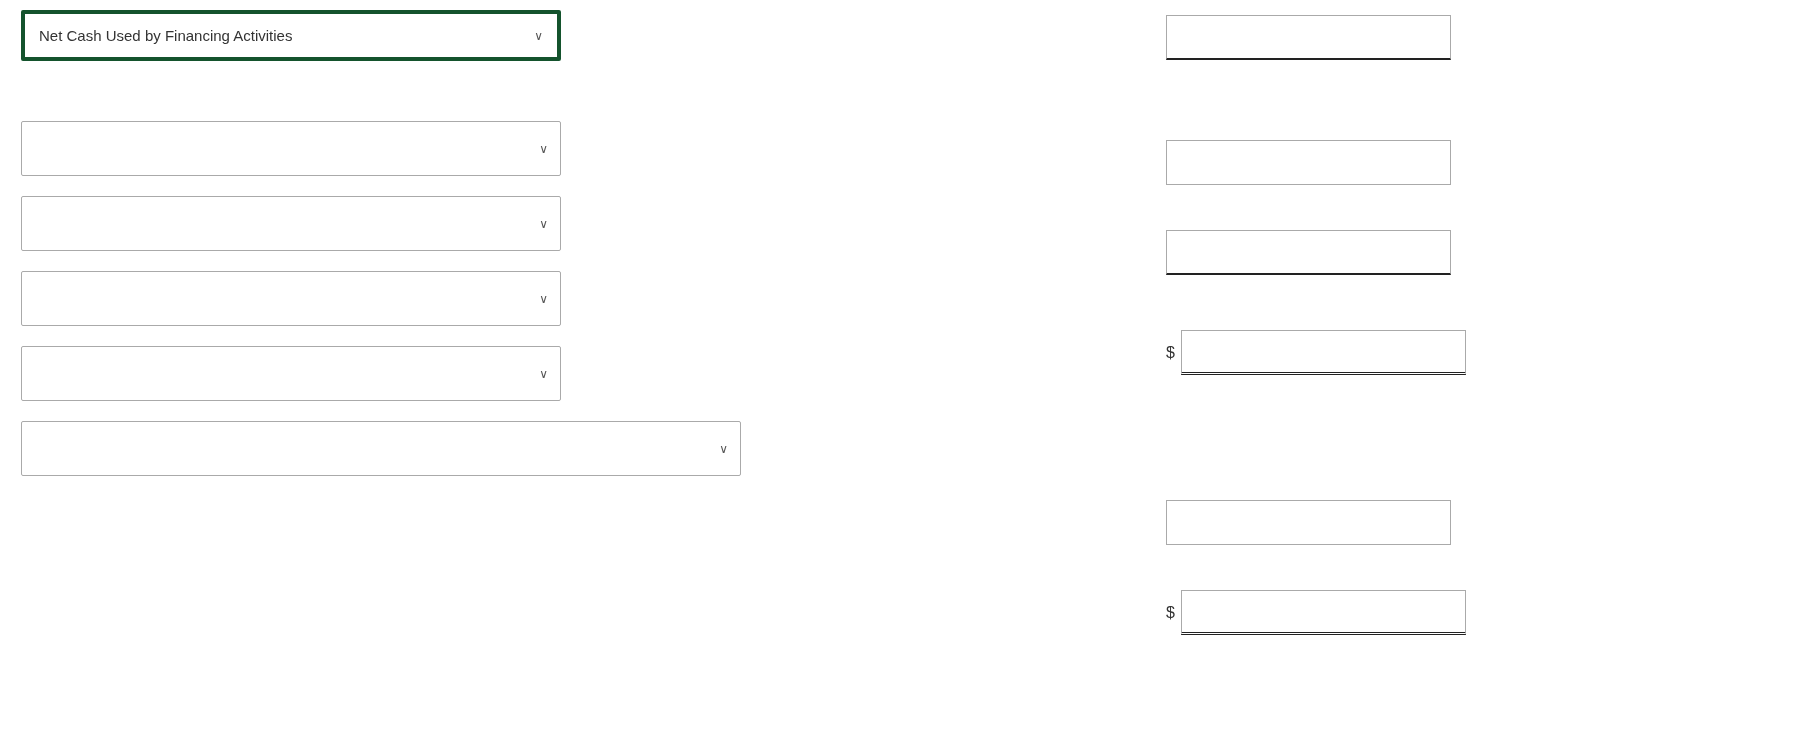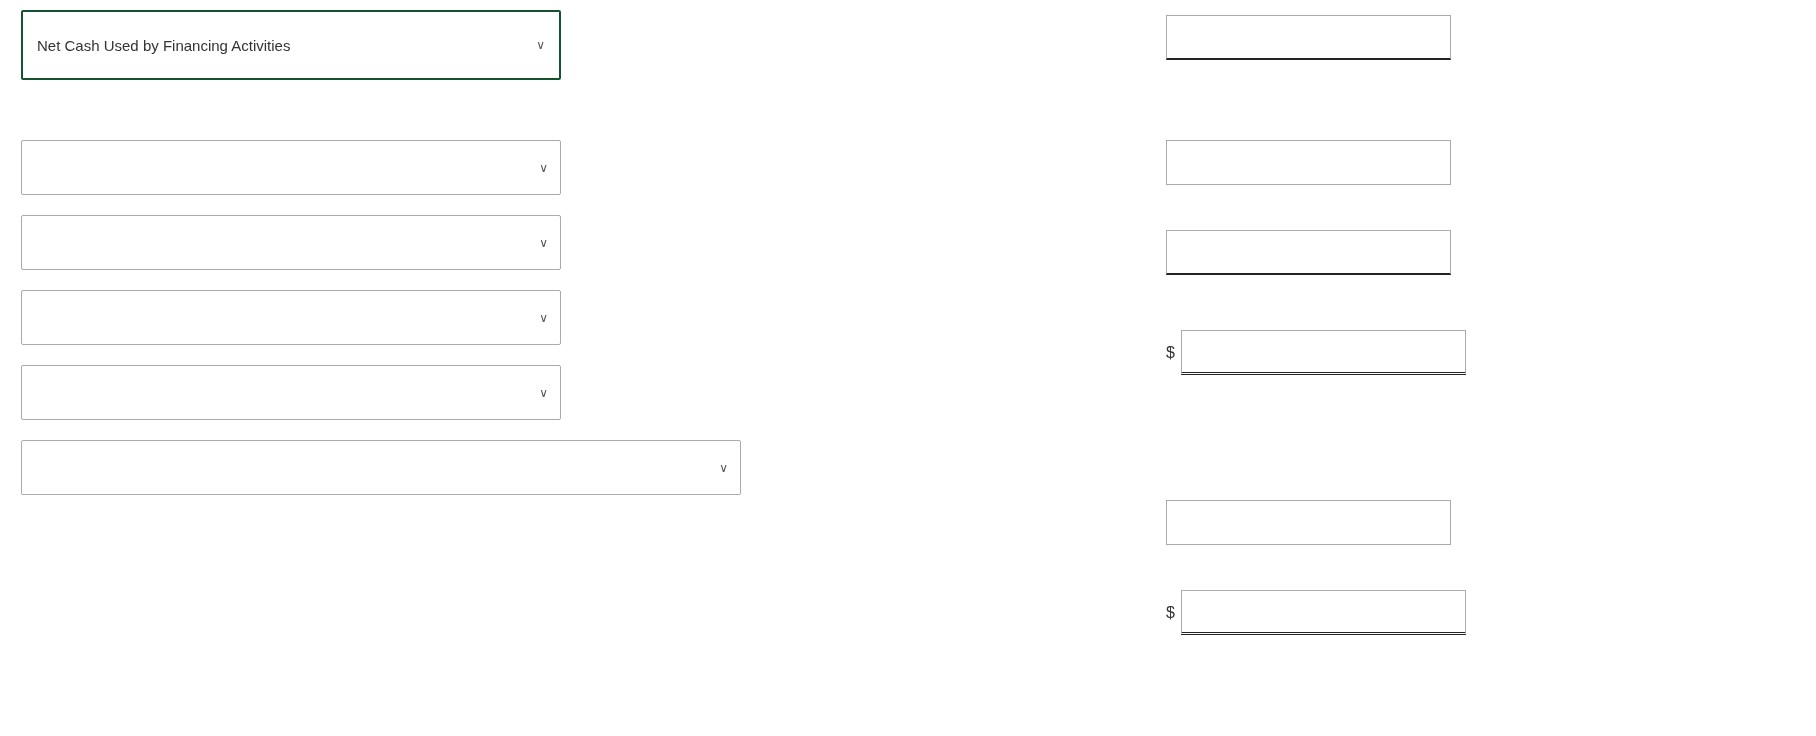--- a/index.html
+++ b/index.html
@@ -39,25 +39,25 @@
       right: 350px;
       top: 10px;
       width: 300px;
     }
 
     
     .header-dropdown {
       display: flex;
       align-items: center;
       justify-content: space-between;
-      border: 2px solid #14532d;
+      border: 4px solid #14532d;
       border-radius: 2px;
       padding: 10px 14px;
       width: 540px;
-      height: 70px;
+      height: 51px;
       cursor: pointer;
       background: #fff;
       margin-bottom: 60px;
     }
 
     .header-dropdown span.label {
       font-size: 15px;
       color: #333;
     }
 

